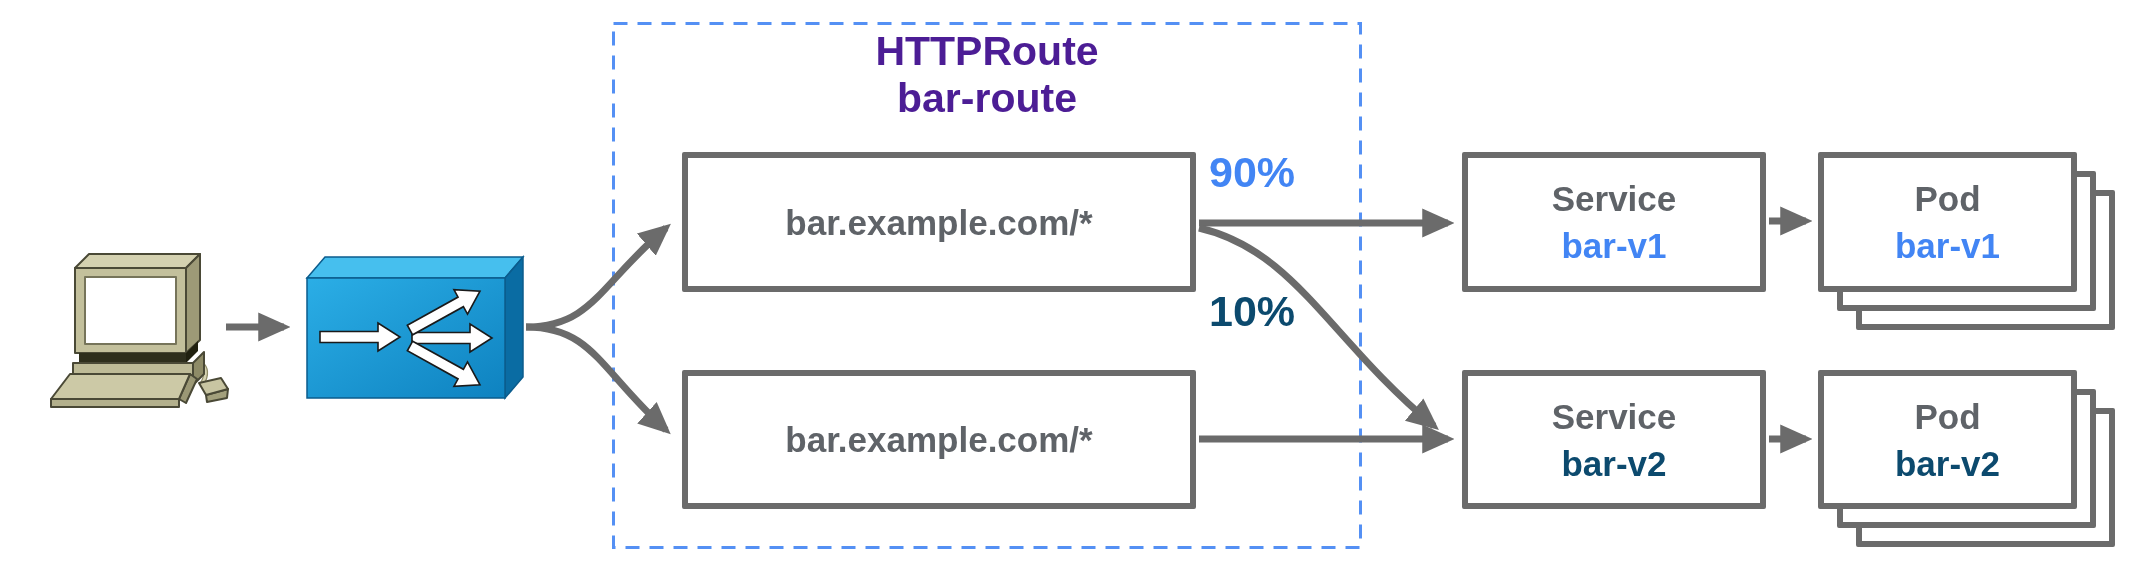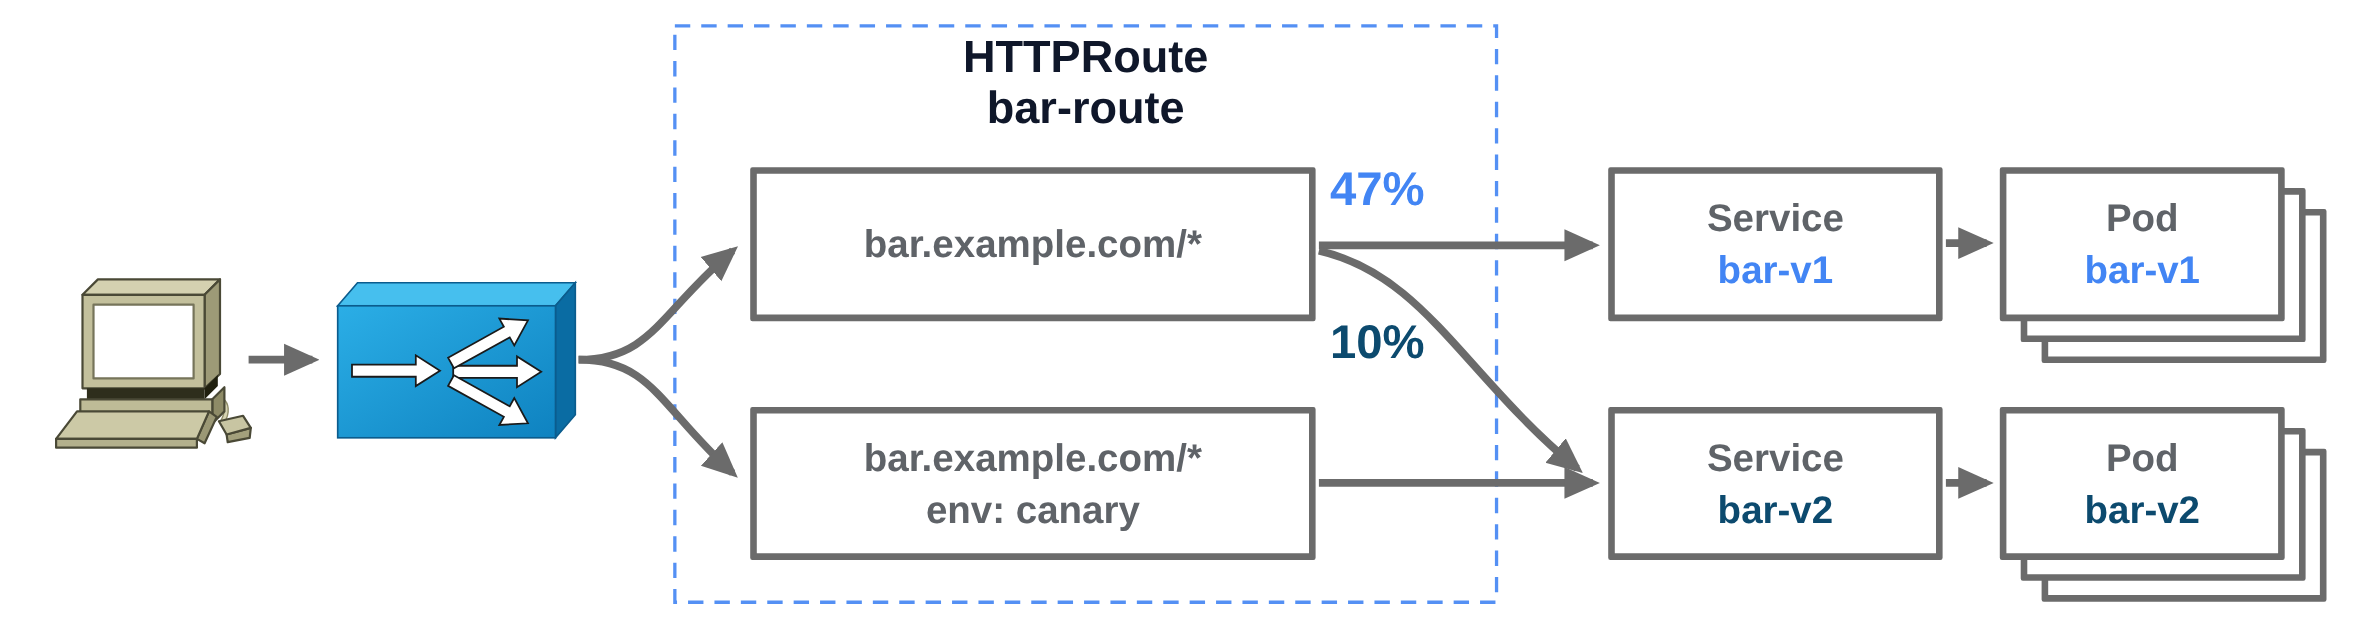--- a/index.html
+++ b/index.html
@@ -43,21 +43,21 @@
   .pod-2-l2{left:1837px;top:389px;width:259px;height:139px;}
   .pod-2-l3{left:1856px;top:408px;width:259px;height:139px;}
   .t-blue{color:#4285F4;}
   .t-green{color:#0c4a6e;}
   .lb-label{
     position:absolute;left:171px;top:145px;width:500px;
     text-align:center;font-size:39px;font-weight:700;color:#616161;z-index:5;
   }
   .group-title{
     position:absolute;left:612px;top:28px;width:750px;
-    text-align:center;font-size:41px;font-weight:700;color:#0f172a;
+    text-align:center;font-size:41px;font-weight:700;color:#4c1d95;
     line-height:47px;z-index:5;
   }
   .weight{
     position:absolute;font-size:43px;font-weight:700;z-index:5;
   }
   .weight-90{left:1209px;top:148px;}
   .weight-10{left:1209px;top:287px;}
 </style>
 </head>
 <body>
@@ -127,24 +127,23 @@
   <div class="group-title">
     <div>HTTPRoute</div>
     <div>bar-route</div>
   </div>
 
   <div class="box rule-1">
     <div>bar.example.com/*</div>
   </div>
   <div class="box rule-2">
     <div>bar.example.com/*</div>
-    <div>env: canary</div>
   </div>
 
-  <div class="weight weight-90 t-blue">47%</div>
+  <div class="weight weight-90 t-blue">90%</div>
   <div class="weight weight-10 t-green">10%</div>
 
   <div class="box svc-1">
     <div>Service</div>
     <div class="t-blue">bar-v1</div>
   </div>
   <div class="box svc-2">
     <div>Service</div>
     <div class="t-green">bar-v2</div>
   </div>

